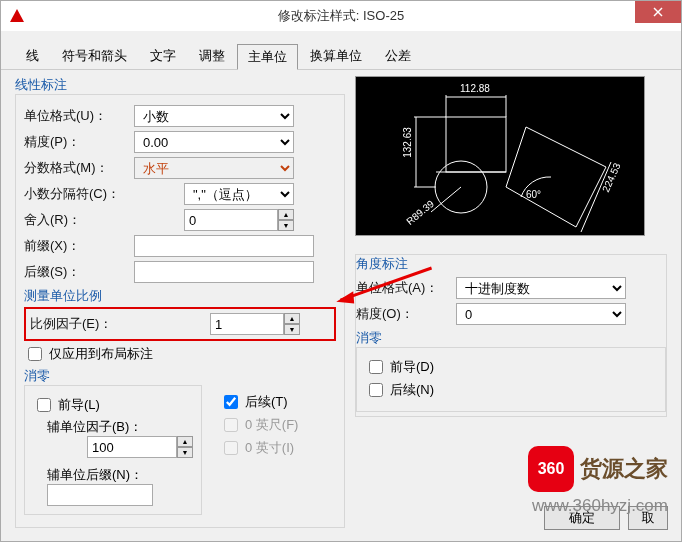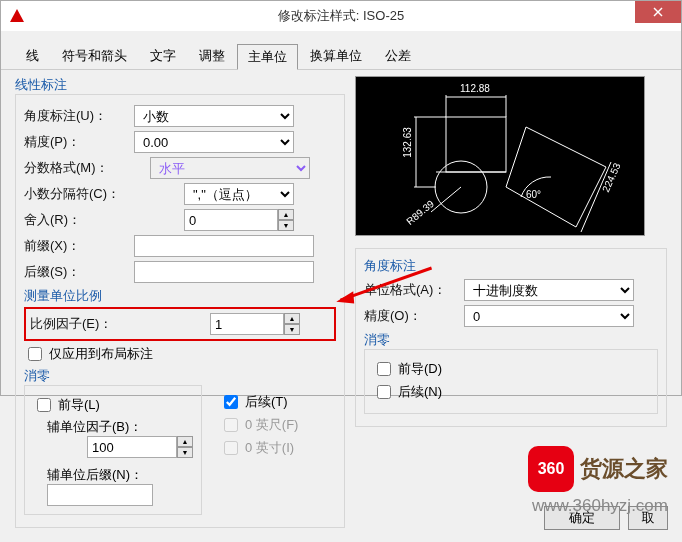--- a/index.html
+++ b/index.html
@@ -1,50 +1,50 @@
 <!DOCTYPE html>
 <html><head>
 <meta charset="utf-8">
 <style>
 * { box-sizing: border-box; font-family: "Microsoft YaHei", SimSun, sans-serif; }
 body { margin: 0; background: #f0f0f0; width: 682px; height: 542px; overflow: hidden; position: relative; }
-.dialog { width: 682px; height: 396px; background: #f0f0f0; border: 1px solid #aaa; }
+.dialog { width: 682px; height: 542px; background: #f0f0f0; border: 1px solid #aaa; }
 .titlebar { height: 30px; background: #fff; display: flex; align-items: center; position: relative; }
 .app-icon { width: 16px; height: 16px; margin-left: 8px; }
 .title-text { position: absolute; left: 50%; transform: translateX(-50%); font-size: 13px; color: #333; }
 .close-btn { position: absolute; right: 0; top: 0; width: 46px; height: 22px; background: #c75050; color: #fff; display: flex; align-items: center; justify-content: center; font-size: 12px; }
 .tabs { display: flex; padding-left: 14px; margin-top: 12px; font-size: 13px; border-bottom: 1px solid #ccc; }
 .tab { padding: 3px 10px; background: #f0f0f0; border: 1px solid transparent; cursor: pointer; margin-right: 1px; }
 .tab.active { background: #f0f0f0; border: 1px solid #999; border-bottom: 1px solid #f0f0f0; position: relative; top: 1px; }
 .body-area { padding: 6px 14px; display: flex; gap: 10px; }
 .left-col { width: 330px; }
 .right-col { flex: 1; }
 .fieldset { border: 1px solid #d6d6d6; padding: 6px 8px 8px 8px; margin-bottom: 4px; font-size: 13px; position: relative; }
 .fieldset-label { font-size: 13px; color: #1a5aa8; }
 .form-row { display: flex; align-items: center; margin: 4px 0; font-size: 13px; }
 .form-row label { width: 110px; color: #111; }
 select, input[type=text] { font-size: 13px; border: 1px solid #aaa; background: #fff; height: 22px; padding: 0 4px; }
-select.disabled { background: #f0f0f0; color: #8b5cf6; margin-left: 16px; }
+select.disabled { background: #f0f0f0; color: #c2410c; }
 .spin-wrap { display: flex; }
 .spin-wrap input { width: 60px; }
 .spin-btns { display: flex; flex-direction: column; width: 16px; }
 .spin-btns button { height: 11px; font-size: 7px; padding: 0; line-height: 7px; border: 1px solid #999; background: #e8e8e8; }
 .highlight-box { border: 2px solid #d00; padding: 4px 4px; margin: 2px 0; }
 .preview { width: 290px; height: 160px; background: #000; position: relative; border: 1px solid #999; }
 .dim-text { position: absolute; color: #fff; font-size: 10px; }
 .btn-row { position: absolute; right: 14px; bottom: 12px; display: flex; gap: 8px; margin-top: 6px; }
 .btn { width: 76px; height: 24px; border: 1px solid #888; background: #e6e6e6; font-size: 13px; }
 .checkbox-row { display: flex; align-items: center; gap: 4px; font-size: 13px; margin: 3px 0; }
 .checkbox-row input { width: 14px; height: 14px; }
 .gray { color: #999; }
 .arrow { position: absolute; left: 350px; top: 300px; color: #e60000; font-size: 42px; transform: rotate(5deg); }
 .watermark { position: absolute; right: 14px; bottom: 50px; display: flex; align-items: center; gap: 6px; font-size: 22px; font-weight: bold; color: #6b4e2c; }
 .wm-badge { width: 46px; height: 46px; background: #e60012; border-radius: 10px; color: #fff; font-weight: bold; display: flex; align-items: center; justify-content: center; font-size: 16px; }
 .wm-sub { position: absolute; right: 14px; bottom: 26px; font-size: 17px; color: #888; }
-.angle-box { border: 1px solid #d6d6d6; padding: 8px; font-size: 13px; margin-top: 12px; }
+.angle-box { border: 1px solid #d6d6d6; padding: 0; font-size: 13px; margin-top: 18px; }
 </style>
 </head>
 <body>
 
 <div class="dialog">
   <div class="titlebar">
     <svg class="app-icon" viewBox="0 0 16 16">
         <polygon points="8,1 15,14 1,14" fill="#d40000"></polygon>
       </svg>
     <span class="title-text">修改标注样式: ISO-25</span>
@@ -64,21 +64,21 @@
     <div class="tab active">主单位</div>
     <div class="tab">换算单位</div>
     <div class="tab">公差</div>
   </div>
 
   <div class="body-area">
     <div class="left-col">
       <div class="fieldset-label">线性标注</div>
       <div class="fieldset">
         <div class="form-row">
-          <label>角度标注(U)：</label>
+          <label>单位格式(U)：</label>
           <select style="width:160px"><option>小数</option></select>
         </div>
         <div class="form-row">
           <label>精度(P)：</label>
           <select style="width:160px"><option>0.00</option></select>
         </div>
         <div class="form-row">
           <label>分数格式(M)：</label>
           <select class="disabled" style="width:160px"><option>水平</option></select>
         </div>

